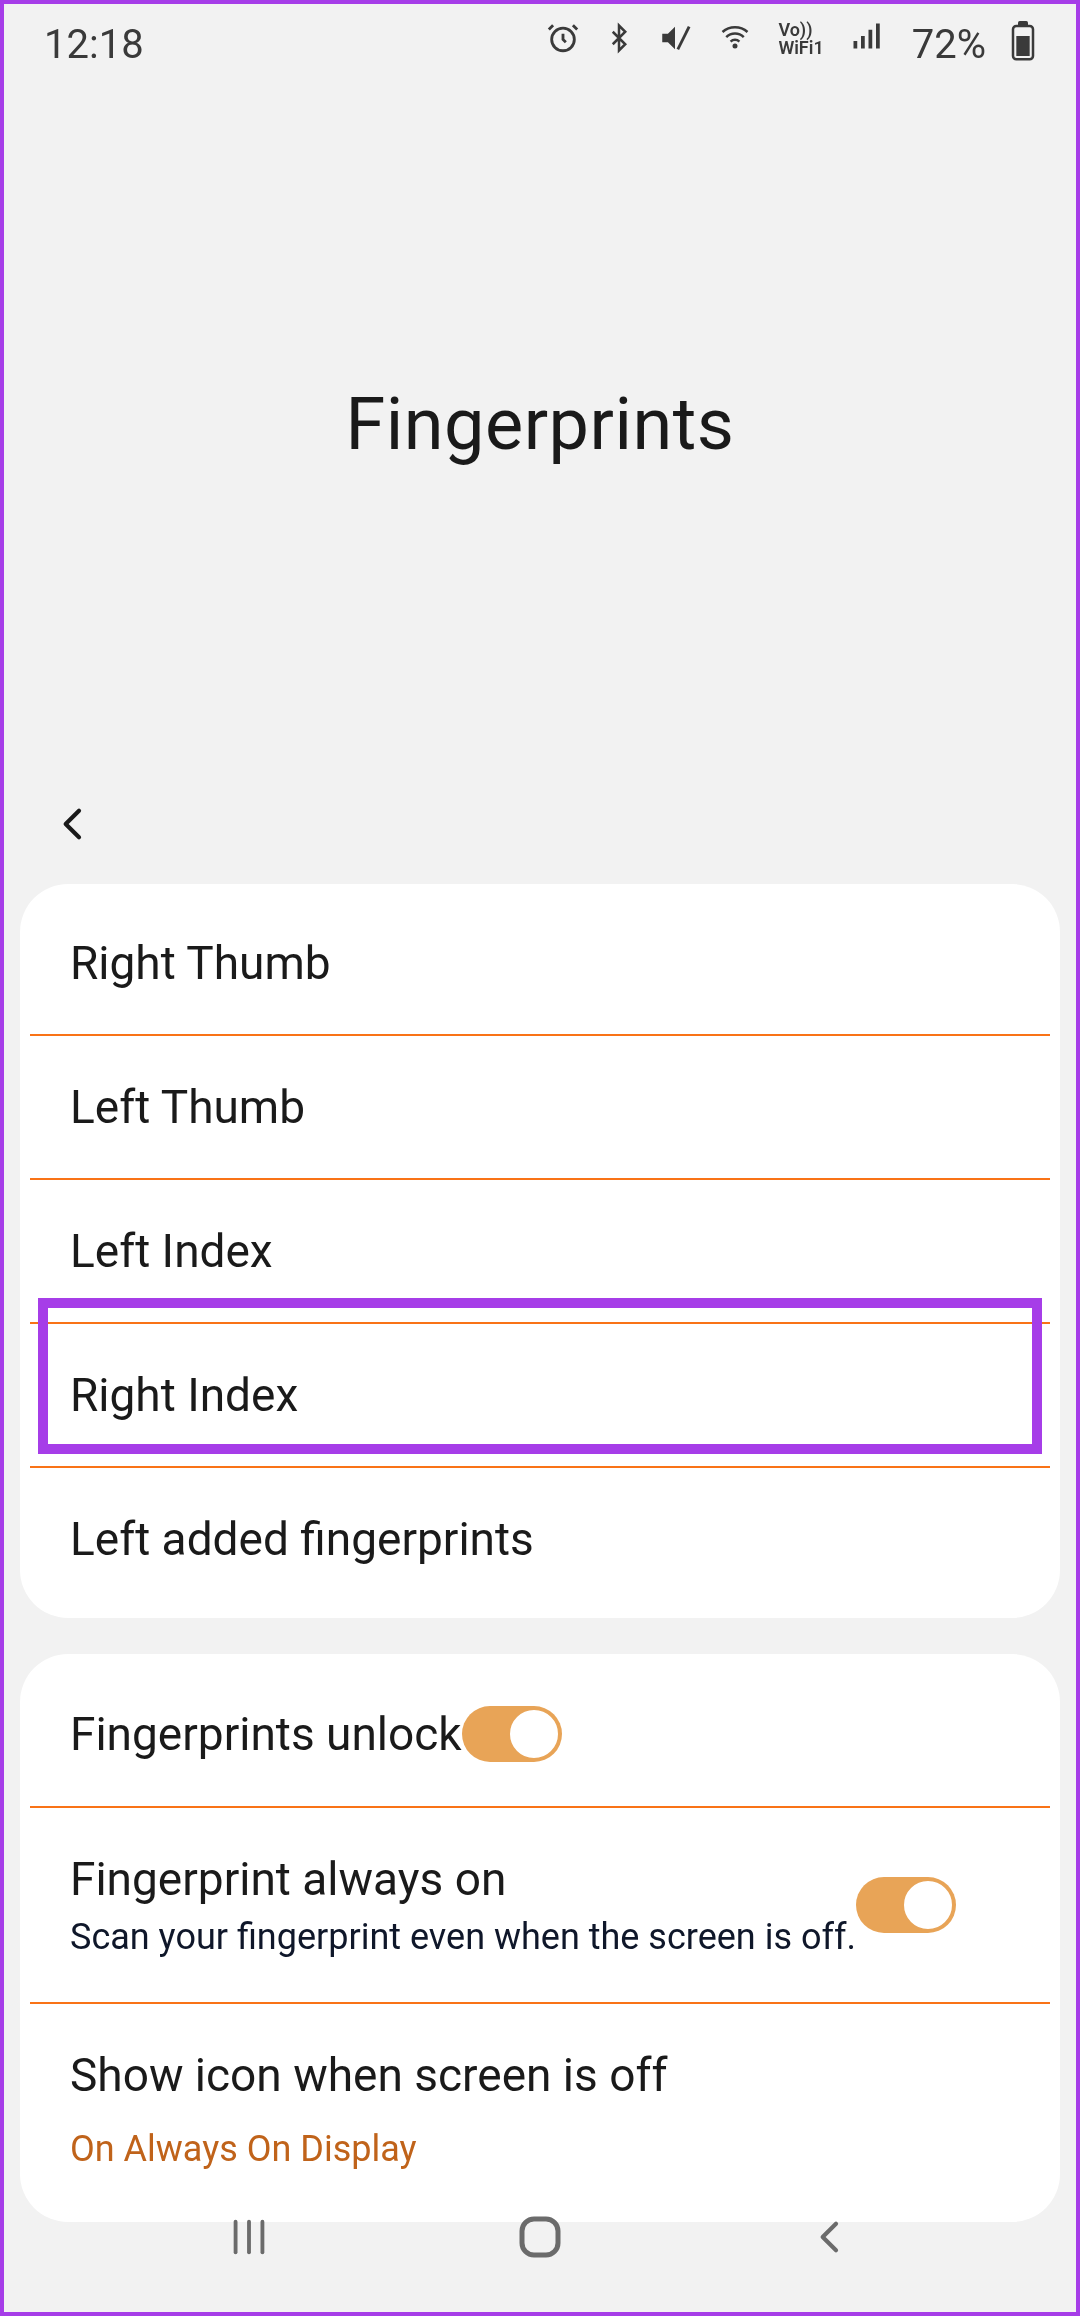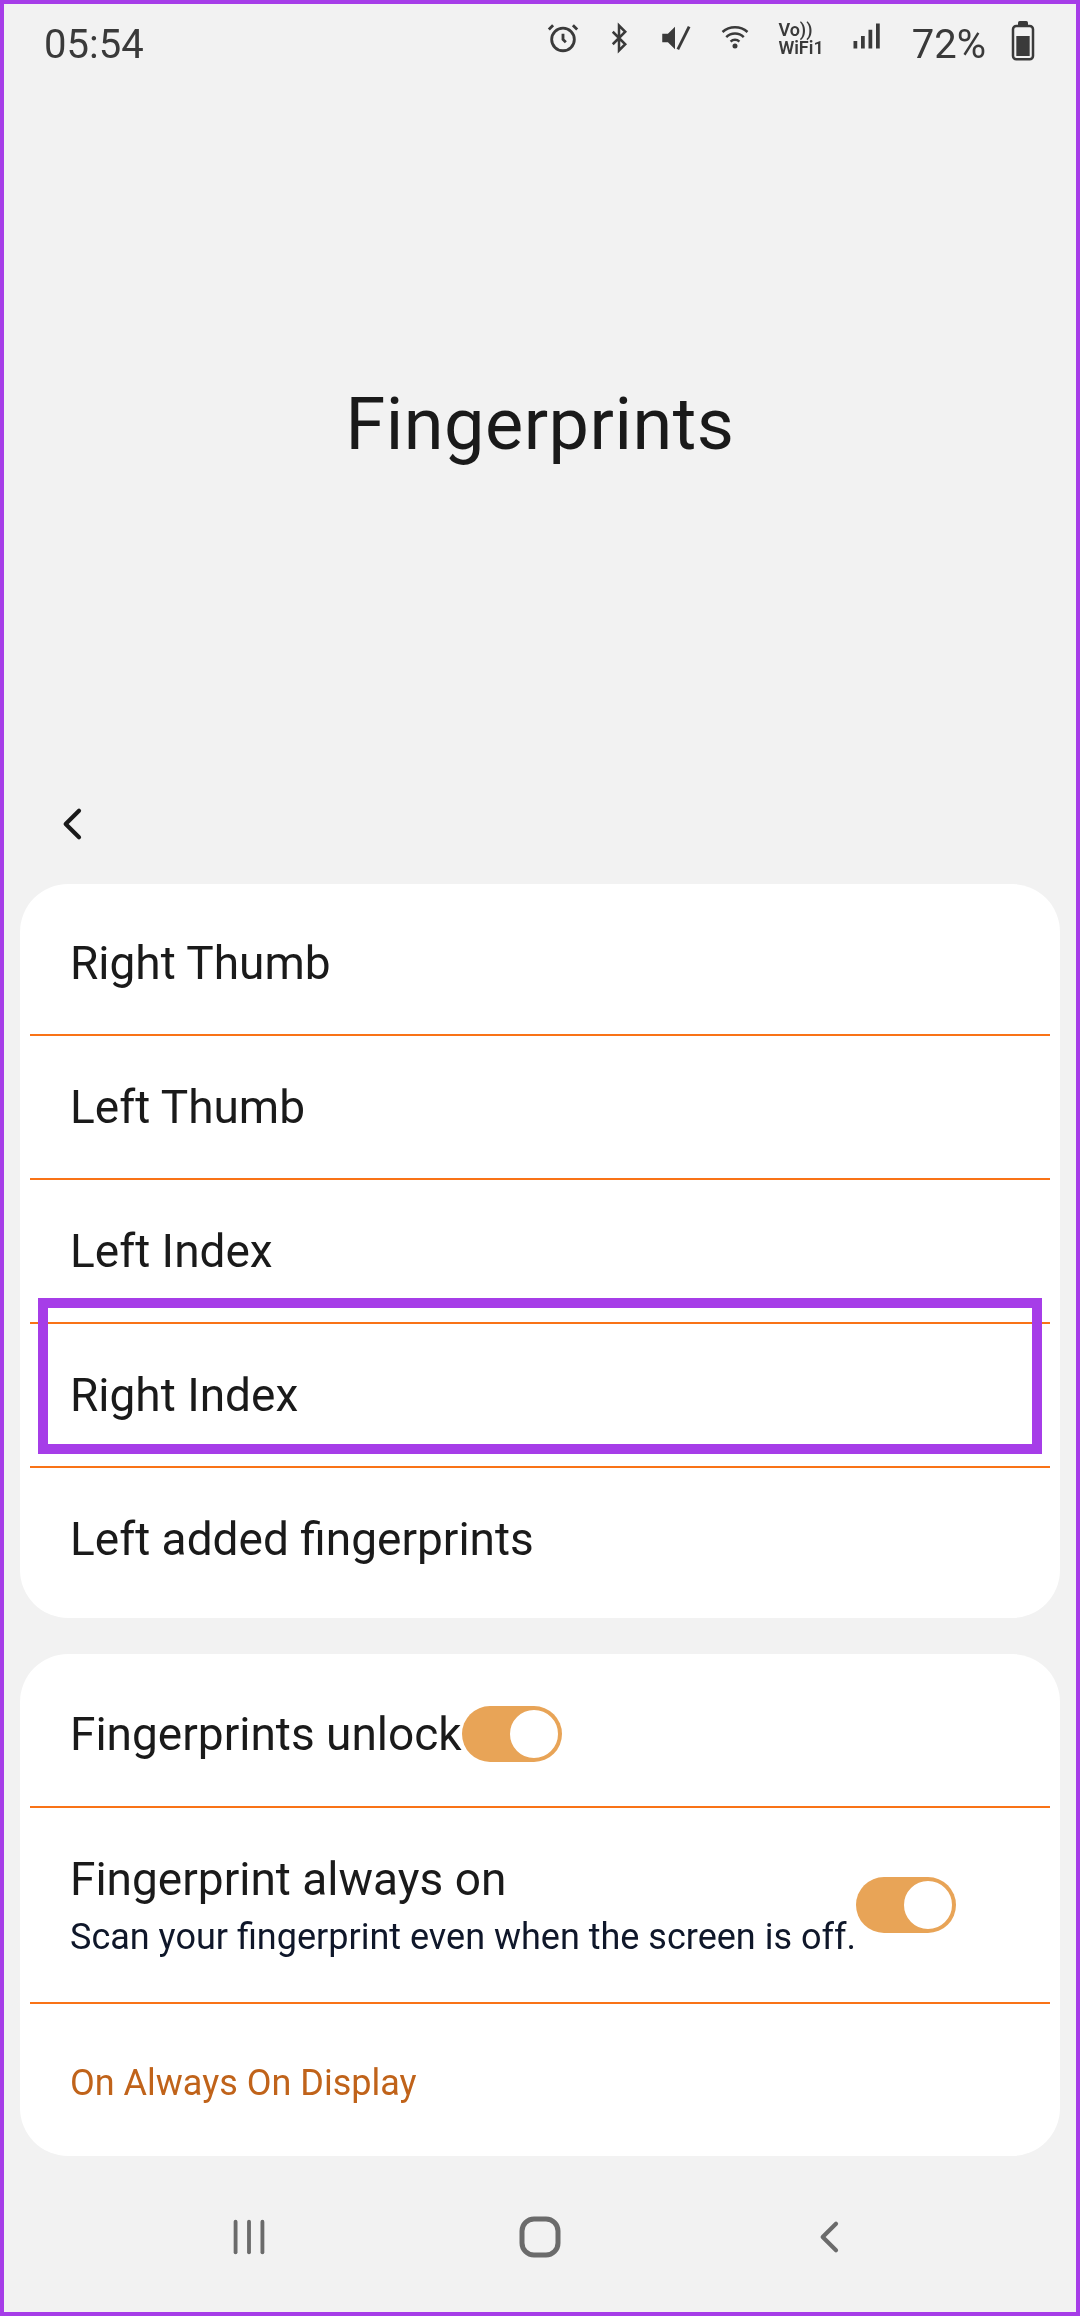--- a/index.html
+++ b/index.html
@@ -80,21 +80,21 @@
     color: #1a1a1a;
   }
   .row-sub {
     font-size: 36px;
     color: #0f172a;
     margin-top: 10px;
   }
   .row-accent {
     font-size: 36px;
     color: #c0631a;
-    margin-top: 14px;
+    margin-top: 26px;
   }
   .left { display: flex; flex-direction: column; }
 
   .highlight-overlay {
     position: absolute;
     border: 10px solid #a63de8;
     pointer-events: none;
     left: 34px;
     top: 1294px;
     width: 1004px;
@@ -129,21 +129,21 @@
     padding: 0 100px 20px;
   }
   .nav-btn { background:none; border:none; width:80px; height:80px; display:flex; align-items:center; justify-content:center; cursor:pointer;}
 
   .gap { height: 36px; }
 </style>
 </head>
 <body>
 
 <div class="status-bar">
-  <span>05:54</span>
+  <span>12:18</span>
   <div class="status-right">
     <span class="sbicon">
       <svg width="34" height="34" viewBox="0 0 24 24" fill="none" stroke="#3a3a3a" stroke-width="2">
           <circle cx="12" cy="13" r="8"></circle>
           <path d="M12 9v4l2 2"></path>
           <path d="M5 3l-3 3M19 3l3 3"></path>
         </svg>
     </span>
     <span class="sbicon">
       <svg width="30" height="34" viewBox="0 0 24 24" fill="none" stroke="#3a3a3a" stroke-width="2">
@@ -231,20 +231,21 @@
     <div class="left">
       <span class="row-title">Fingerprint always on</span>
       <span class="row-sub">Scan your fingerprint even when the screen is off.</span>
     </div>
     <div class="toggle">
         <div class="knob"></div>
       </div>
   </div>
   <div class="row">
     <div class="left">
+      <span class="row-title">Show icon when screen is off</span>
       <span class="row-accent">On Always On Display</span>
     </div>
   </div>
 </div>
 
 <div class="navbar">
   <button class="nav-btn">
     <svg width="46" height="46" viewBox="0 0 24 24" stroke="#6b6b6b" stroke-width="2" stroke-linecap="round">
         <line x1="5" y1="4" x2="5" y2="20"></line>
         <line x1="12" y1="4" x2="12" y2="20"></line>

